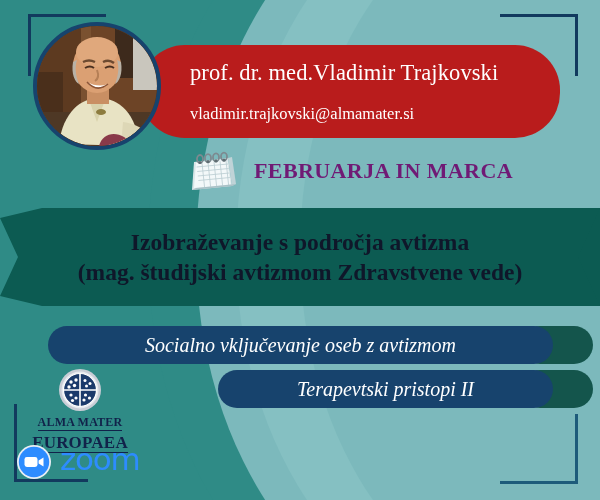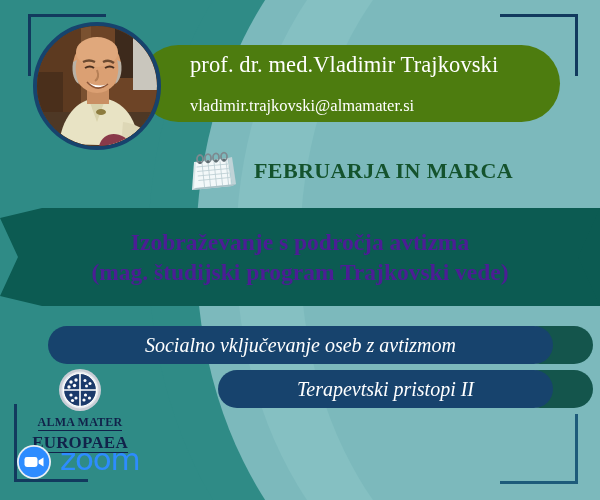--- a/index.html
+++ b/index.html
@@ -68,22 +68,22 @@
   }
   .bracket.br {
     right:22px; bottom:16px; width:78px; height:70px;
     border-bottom:3px solid #1d5b7a; border-right:3px solid #1d5b7a;
   }
 
   
   .name-plate {
     position:absolute;
     left:140px; top:45px;
-    width:420px; height:77px;
-    background:#4d7c0f;
+    width:420px; height:93px;
+    background:#b91c1c;
     border-radius:45px;
     display:flex; flex-direction:column;
     justify-content:center;
     padding-left:50px;
     color:#ffffff;
   }
   .name-plate .pname {
     font-size:22.5px;
     letter-spacing:.1px;
     white-space:nowrap;
@@ -113,38 +113,38 @@
   .cal-row {
     position:absolute;
     left:186px; top:146px;
     display:flex; align-items:center;
     gap:14px;
   }
   .cal-icon { width:54px; height:50px; display:block; }
   .cal-text {
     font-size:22px;
     font-weight:bold;
-    color:#14532d;
+    color:#701a75;
     letter-spacing:.4px;
     white-space:nowrap;
     font-family:"Liberation Serif", serif;
   }
 
   
   .ribbon {
     position:absolute;
     left:0px; top:208px;
     width:600px; height:98px;
   }
   .ribbon svg { position:absolute; inset:0; }
   .ribbon-text {
     position:absolute; inset:0;
     display:flex; flex-direction:column;
     align-items:center; justify-content:center;
-    color:#4c1d95;
+    color:#0f172a;
     font-weight:bold;
     text-align:center;
   }
   .ribbon-text .l1 { font-size:23.5px; line-height:1.28; white-space:nowrap; }
   .ribbon-text .l2 { font-size:23.5px; line-height:1.28; white-space:nowrap; }
 
   
   .pill-wrap { position:absolute; height:38px; }
   .pill-cap {
     position:absolute; top:0; right:0;
@@ -306,21 +306,21 @@
     <div class="cal-text">FEBRUARJA IN MARCA</div>
   </div>
 
   <div class="ribbon">
     <svg viewBox="0 0 600 98" preserveAspectRatio="none">
       <path d="M0 10 L42 0 L560 0 L600 0 L600 98 L560 98 L42 98 L0 88 L18 49 Z" fill="#0c5b52"></path>
       <path d="M560 0 L600 0 L578 49 L600 98 L560 98 Z" fill="#0c5b52"></path>
     </svg>
     <div class="ribbon-text">
       <div class="l1">Izobraževanje s področja avtizma</div>
-      <div class="l2">(mag. študijski program Trajkovski vede)</div>
+      <div class="l2">(mag. študijski avtizmom Zdravstvene vede)</div>
     </div>
   </div>
 
   <div class="pill-wrap" id="pill1">
     <div class="pill-cap"></div>
     <div class="pill">
       <span>Socialno vključevanje oseb z avtizmom</span>
     </div>
   </div>
 

